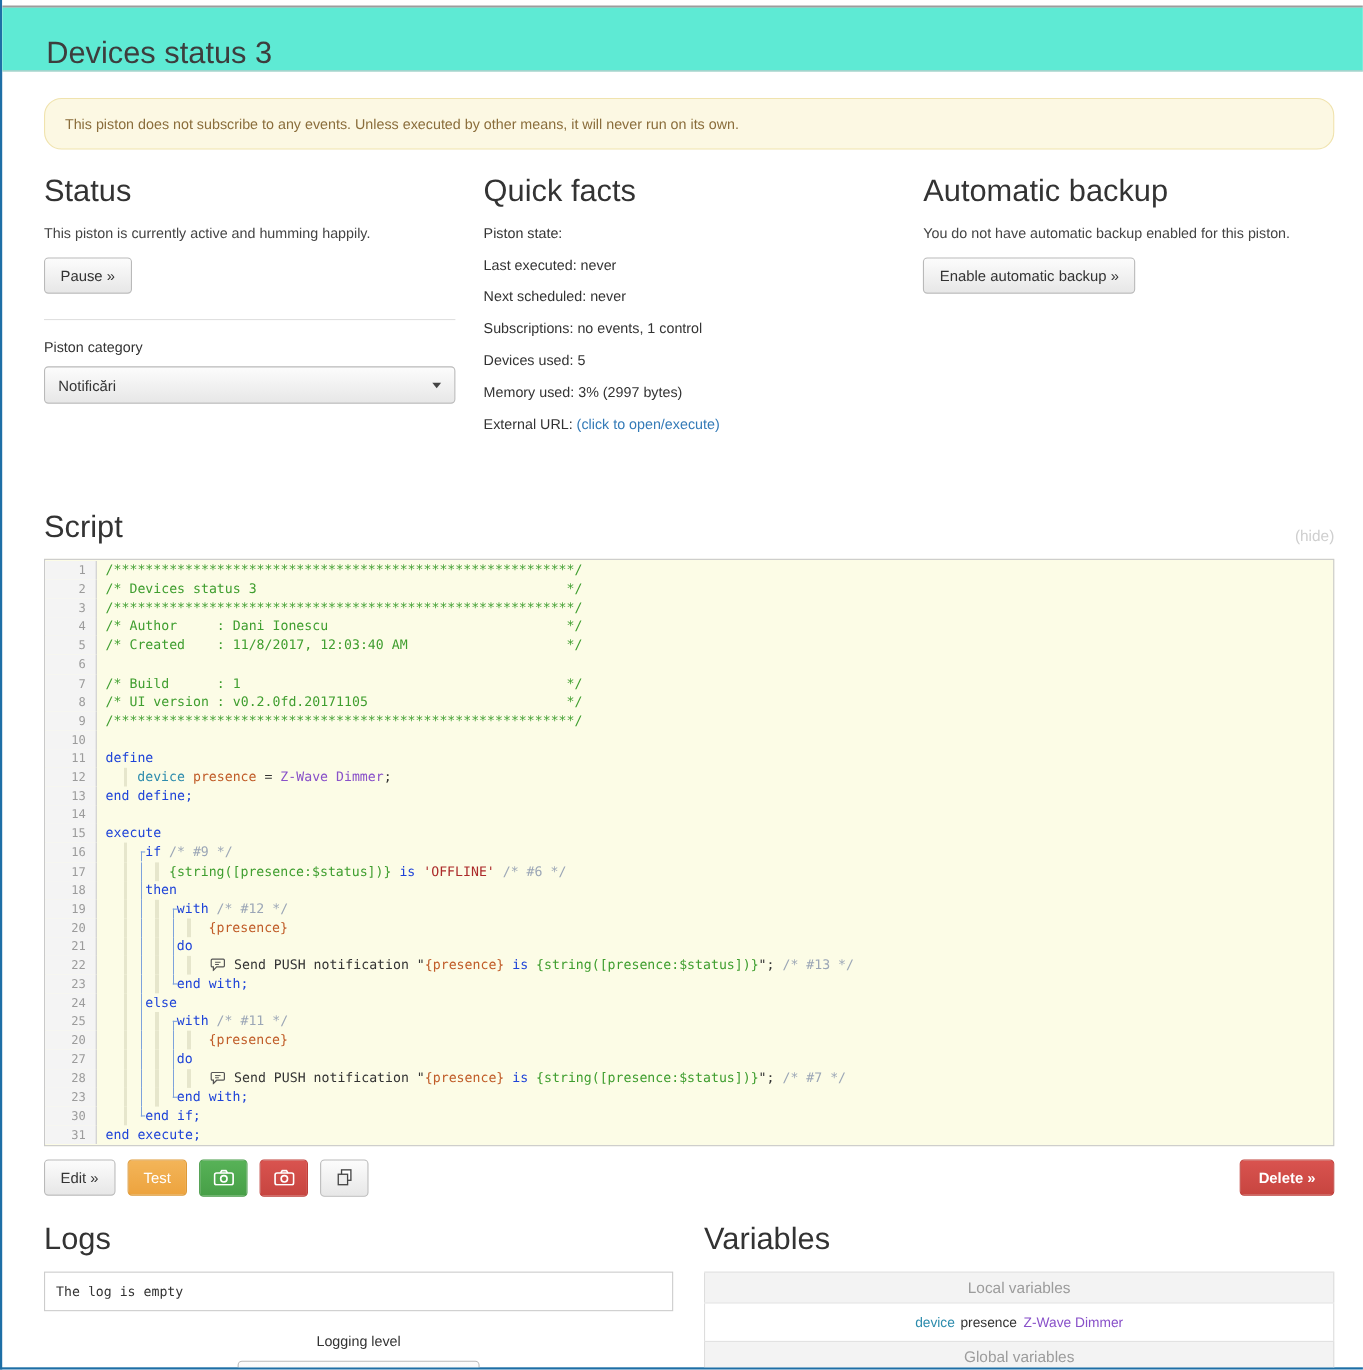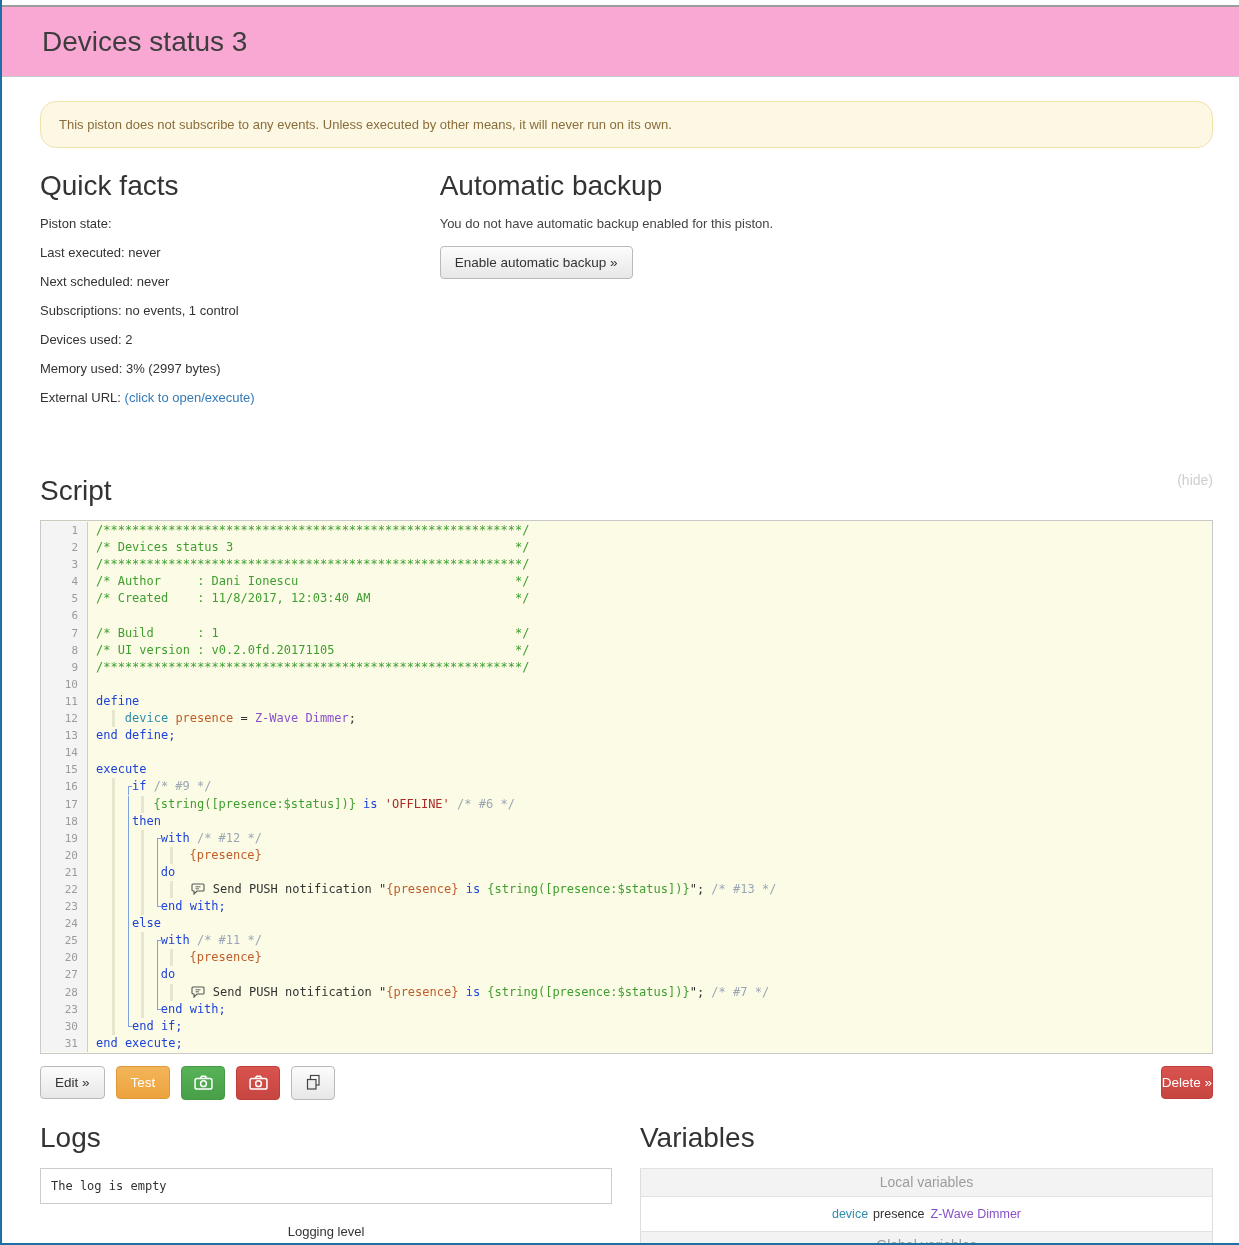--- a/index.html
+++ b/index.html
@@ -4,22 +4,22 @@
 <style>
   * { box-sizing: border-box; }
   html,body { margin:0; padding:0; }
   body {
     width:1239px; height:1245px; overflow:hidden; background:#fff;
     border-left:2px solid #1e6fa6; border-bottom:2px solid #1e6fa6;
     font-family:"Liberation Sans", sans-serif; color:#333;
   }
   .top-strip { height:7px; background:#fff; border-bottom:2px solid #9c9c9c; }
   .titlebar {
-    height:70px; background:#f9a8d4; border-bottom:1px solid #c9c9c9;
-    display:flex; align-items:center; padding-left:40px;
+    height:58px; background:#5eead4; border-bottom:1px solid #c9c9c9;
+    display:flex; align-items:flex-end; padding-left:40px;
   }
   .titlebar h1 { font-size:28px; font-weight:400; color:#3d3d3d; margin:0; }
   .content { padding:0 26px 0 38px; }
 
   .banner {
     margin-top:24px; background:#fcf8e3; border:1px solid #f0e3ae; border-radius:16px;
     padding:15px 18px; font-size:13px; color:#8a6d3b;
   }
 
   .cols { display:grid; grid-template-columns:1fr 1fr 1fr; gap:26px; }
@@ -38,21 +38,21 @@
     display:flex; justify-content:space-between; align-items:center;
     width:100%; height:34px; padding:0 12px; font-size:13.5px; color:#333;
     background:linear-gradient(#fcfcfc,#e7e7e7); border:1px solid #b9b9b9;
     border-radius:4px; cursor:pointer;
   }
   .caret { width:0; height:0; border-left:4px solid transparent; border-right:4px solid transparent; border-top:5px solid #444; }
 
   .qf { font-size:13px; margin:0 0 14px; }
   a.link { color:#337ab7; text-decoration:none; cursor:pointer; }
 
-  .script-head { display:flex; justify-content:space-between; align-items:center; margin-top:34px; }
+  .script-head { display:flex; justify-content:space-between; align-items:flex-end; margin-top:34px; }
   .script-head h2 { margin-bottom:0; }
   .hide-link { color:#cfcfcf; font-size:14px; text-decoration:none; cursor:pointer; }
 
   .code-box { border:1px solid #c9c9c9; margin-top:13px; background:#fcfce6; padding:1px 0; }
   .cl { display:flex; height:17.1px; font-family:"DejaVu Sans Mono", monospace; font-size:12px; line-height:17.1px; }
   .ln {
     width:47px; flex:none; background:#f4f4f4; color:#9b9b9b; text-align:right;
     padding-right:9px; border-right:1px solid #ccc; font-size:11px;
   }
   .ct { white-space:pre; padding-left:8px; }
@@ -65,21 +65,21 @@
   .sc-dn { color:#8951c9; }
   .sc-p { color:#333; }
   .gd, .bx { display:inline-block; height:17.1px; vertical-align:top; }
   .bubble { vertical-align:-2px; margin:0 1px; }
 
   .actions { display:flex; gap:11px; margin-top:12px; align-items:center; }
   .btn-test { background:linear-gradient(#f3b559,#eda33e); border-color:#dd9937; color:#fff; }
   .btn-icon { width:44px; height:34px; padding:0; }
   .btn-green { background:linear-gradient(#57b257,#479f47); border-color:#459a45; }
   .btn-red { background:linear-gradient(#d9534f,#c74540); border-color:#bf3e39; }
-  .btn-delete { margin-left:auto; background:linear-gradient(#d9534f,#c74540); border-color:#bf3e39; color:#fff; padding:8px 0; }
+  .btn-delete { margin-left:auto; background:linear-gradient(#d9534f,#c74540); border-color:#bf3e39; color:#fff; padding:8px 16px;font-weight:bold; }
 
   .bottom { display:grid; grid-template-columns:572px auto; gap:28px; }
   .log-box {
     border:1px solid #ccc; padding:10px; margin-top:2px;
     font-family:"DejaVu Sans Mono", monospace; font-size:12px; color:#333;
   }
   .logging { display:flex; align-items:center; justify-content:flex-end; gap:10px; margin-top:20px; font-size:13px;flex-direction:column; }
   .logging .select { width:220px; }
 
   .var-table { width:100%; border-collapse:collapse; margin-top:2px; border:1px solid #ddd; }
@@ -100,28 +100,39 @@
 </div>
 
 <div class="content">
 
   <div class="banner">
     <span>This piston does not subscribe to any events. Unless executed by other means, it will never run on its own.</span>
   </div>
 
   <div class="cols">
 
+    <div>
+      <h2>Status</h2>
+      <p class="small">This piston is currently active and humming happily.</p>
+      <div class="btn">Pause »</div>
+      <hr class="divider">
+      <p class="field-label">Piston category</p>
+      <div class="select">
+        <span>Notificări</span>
+        <span class="caret"></span>
+      </div>
+    </div>
 
     <div>
       <h2>Quick facts</h2>
       <p class="qf">Piston state:</p>
       <p class="qf">Last executed: never</p>
       <p class="qf">Next scheduled: never</p>
       <p class="qf">Subscriptions: no events, 1 control</p>
-      <p class="qf">Devices used: 2</p>
+      <p class="qf">Devices used: 5</p>
       <p class="qf">Memory used: 3% (2997 bytes)</p>
       <p class="qf"><span>External URL: </span><a class="link">(click to open/execute)</a></p>
     </div>
 
     <div>
       <h2>Automatic backup</h2>
       <p class="small">You do not have automatic backup enabled for this piston.</p>
       <div class="btn">Enable automatic backup »</div>
     </div>
 

